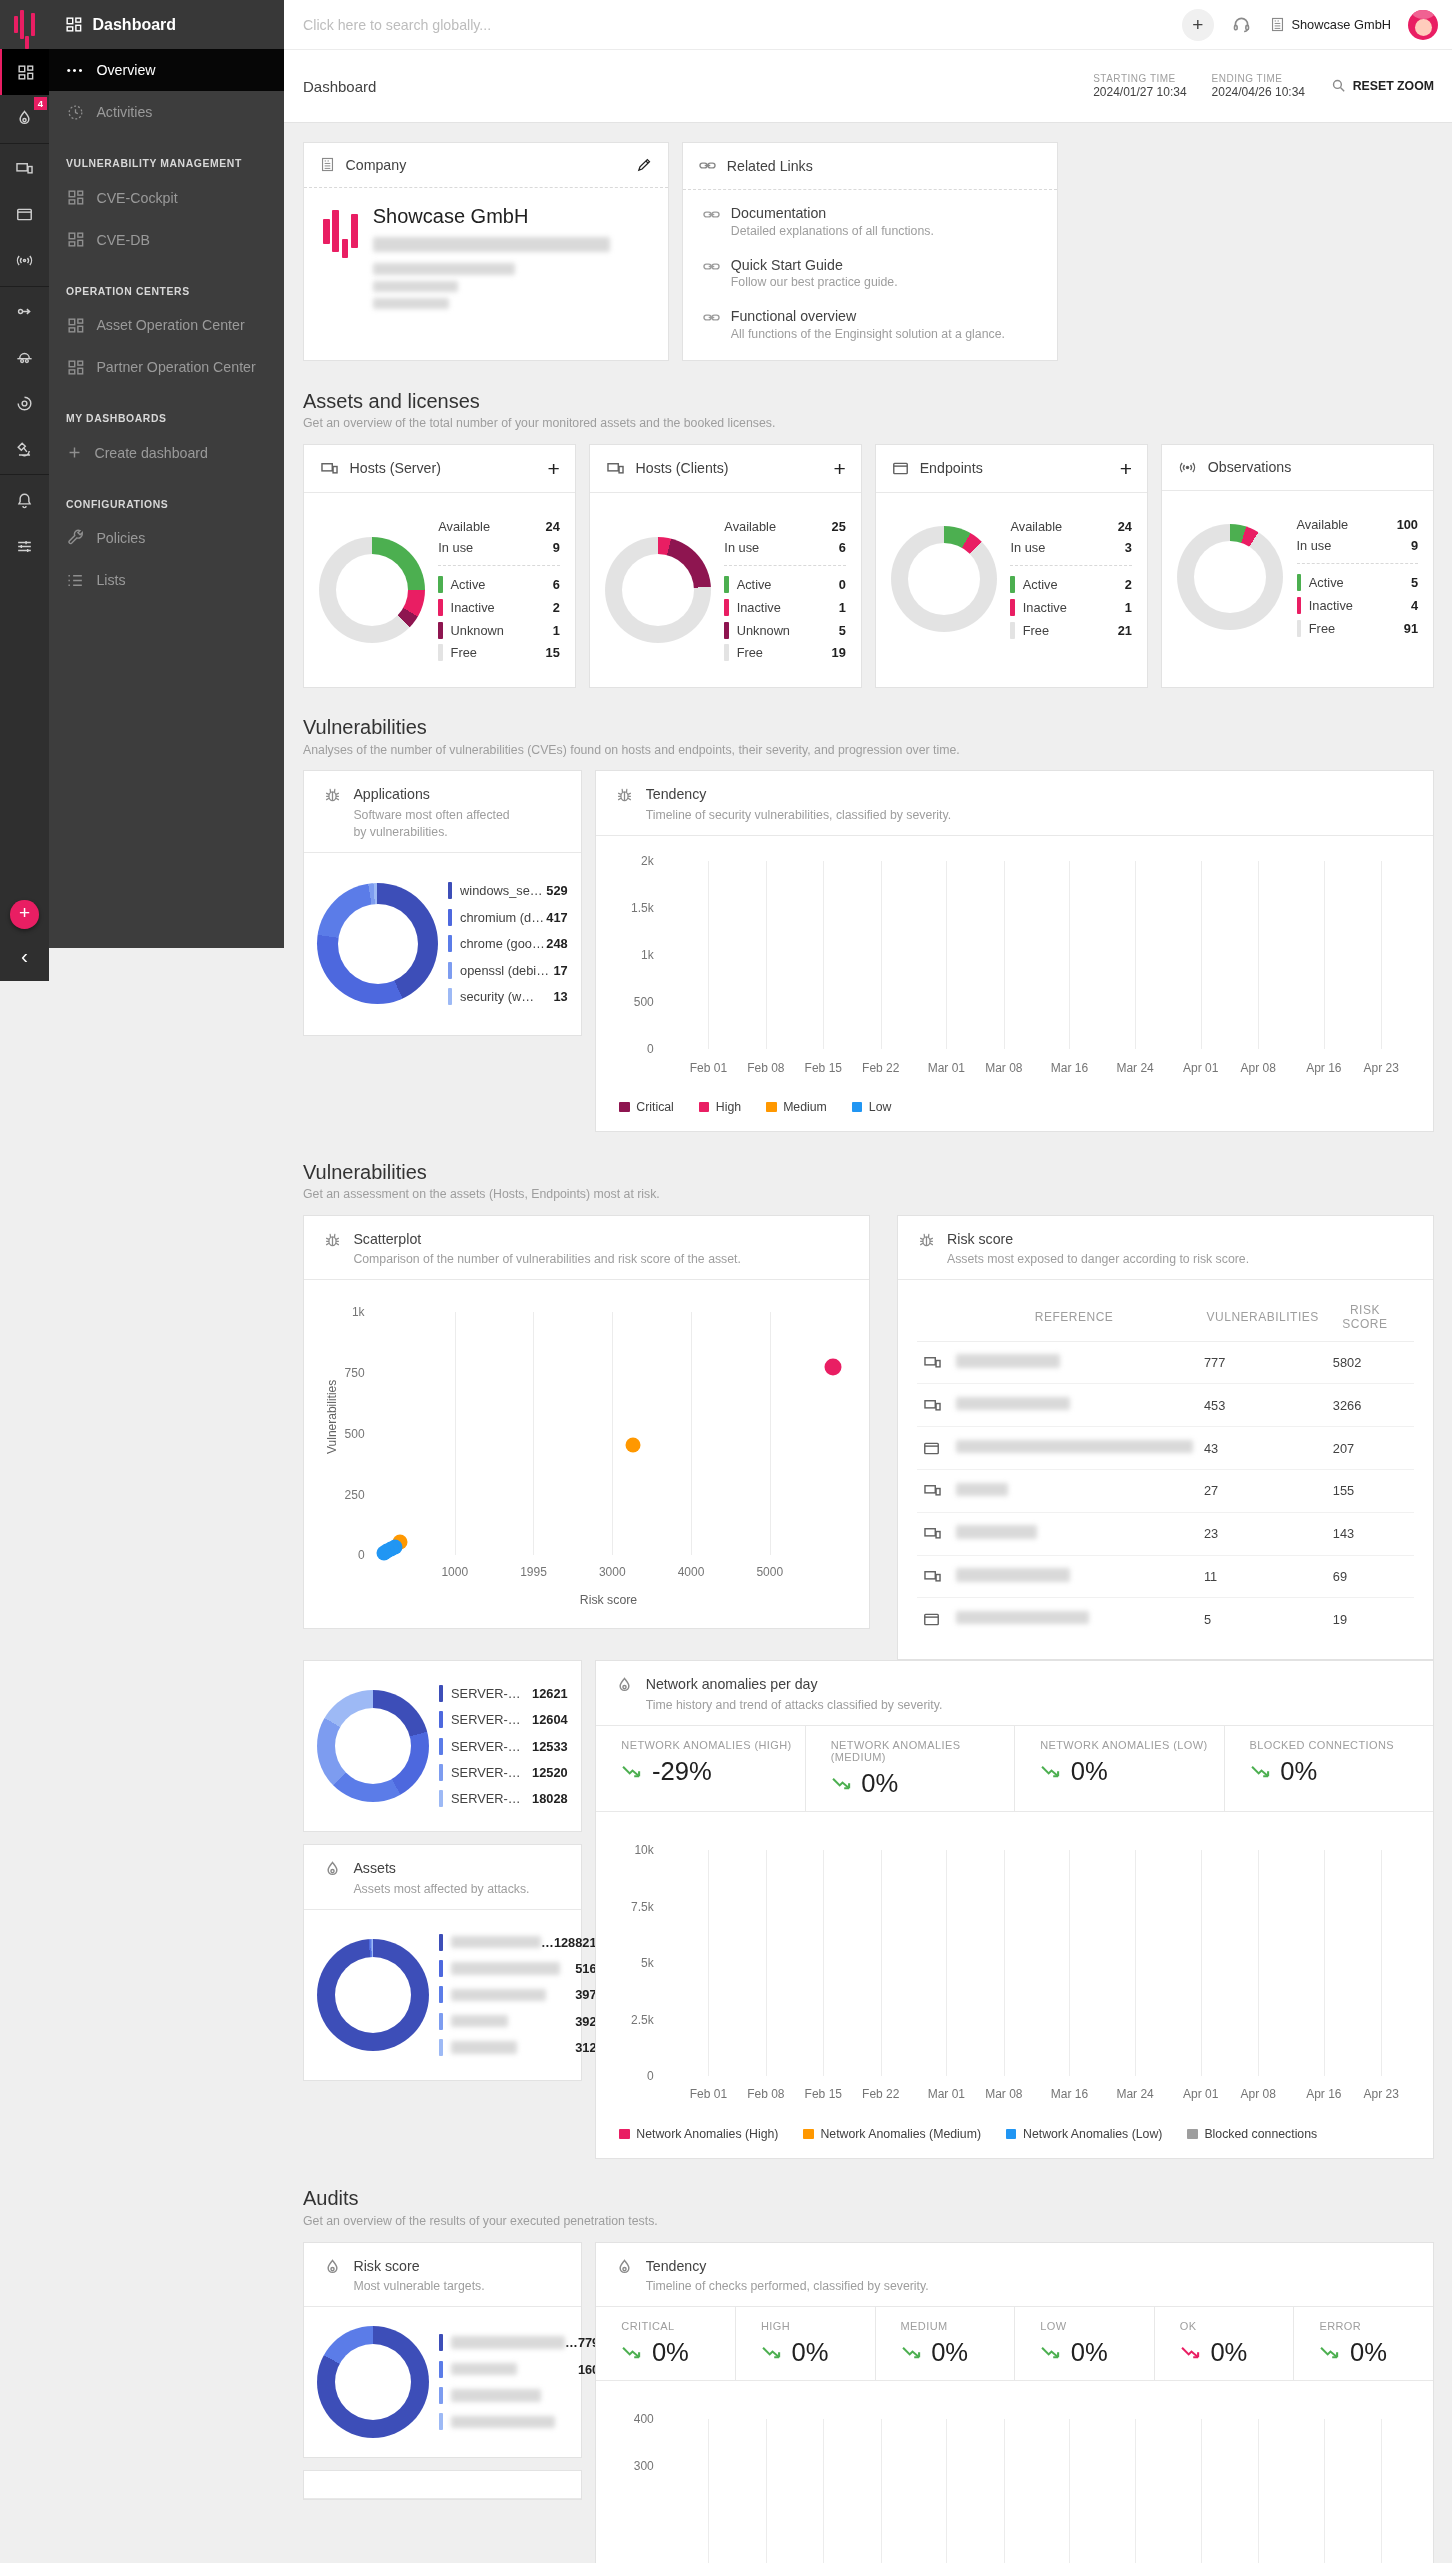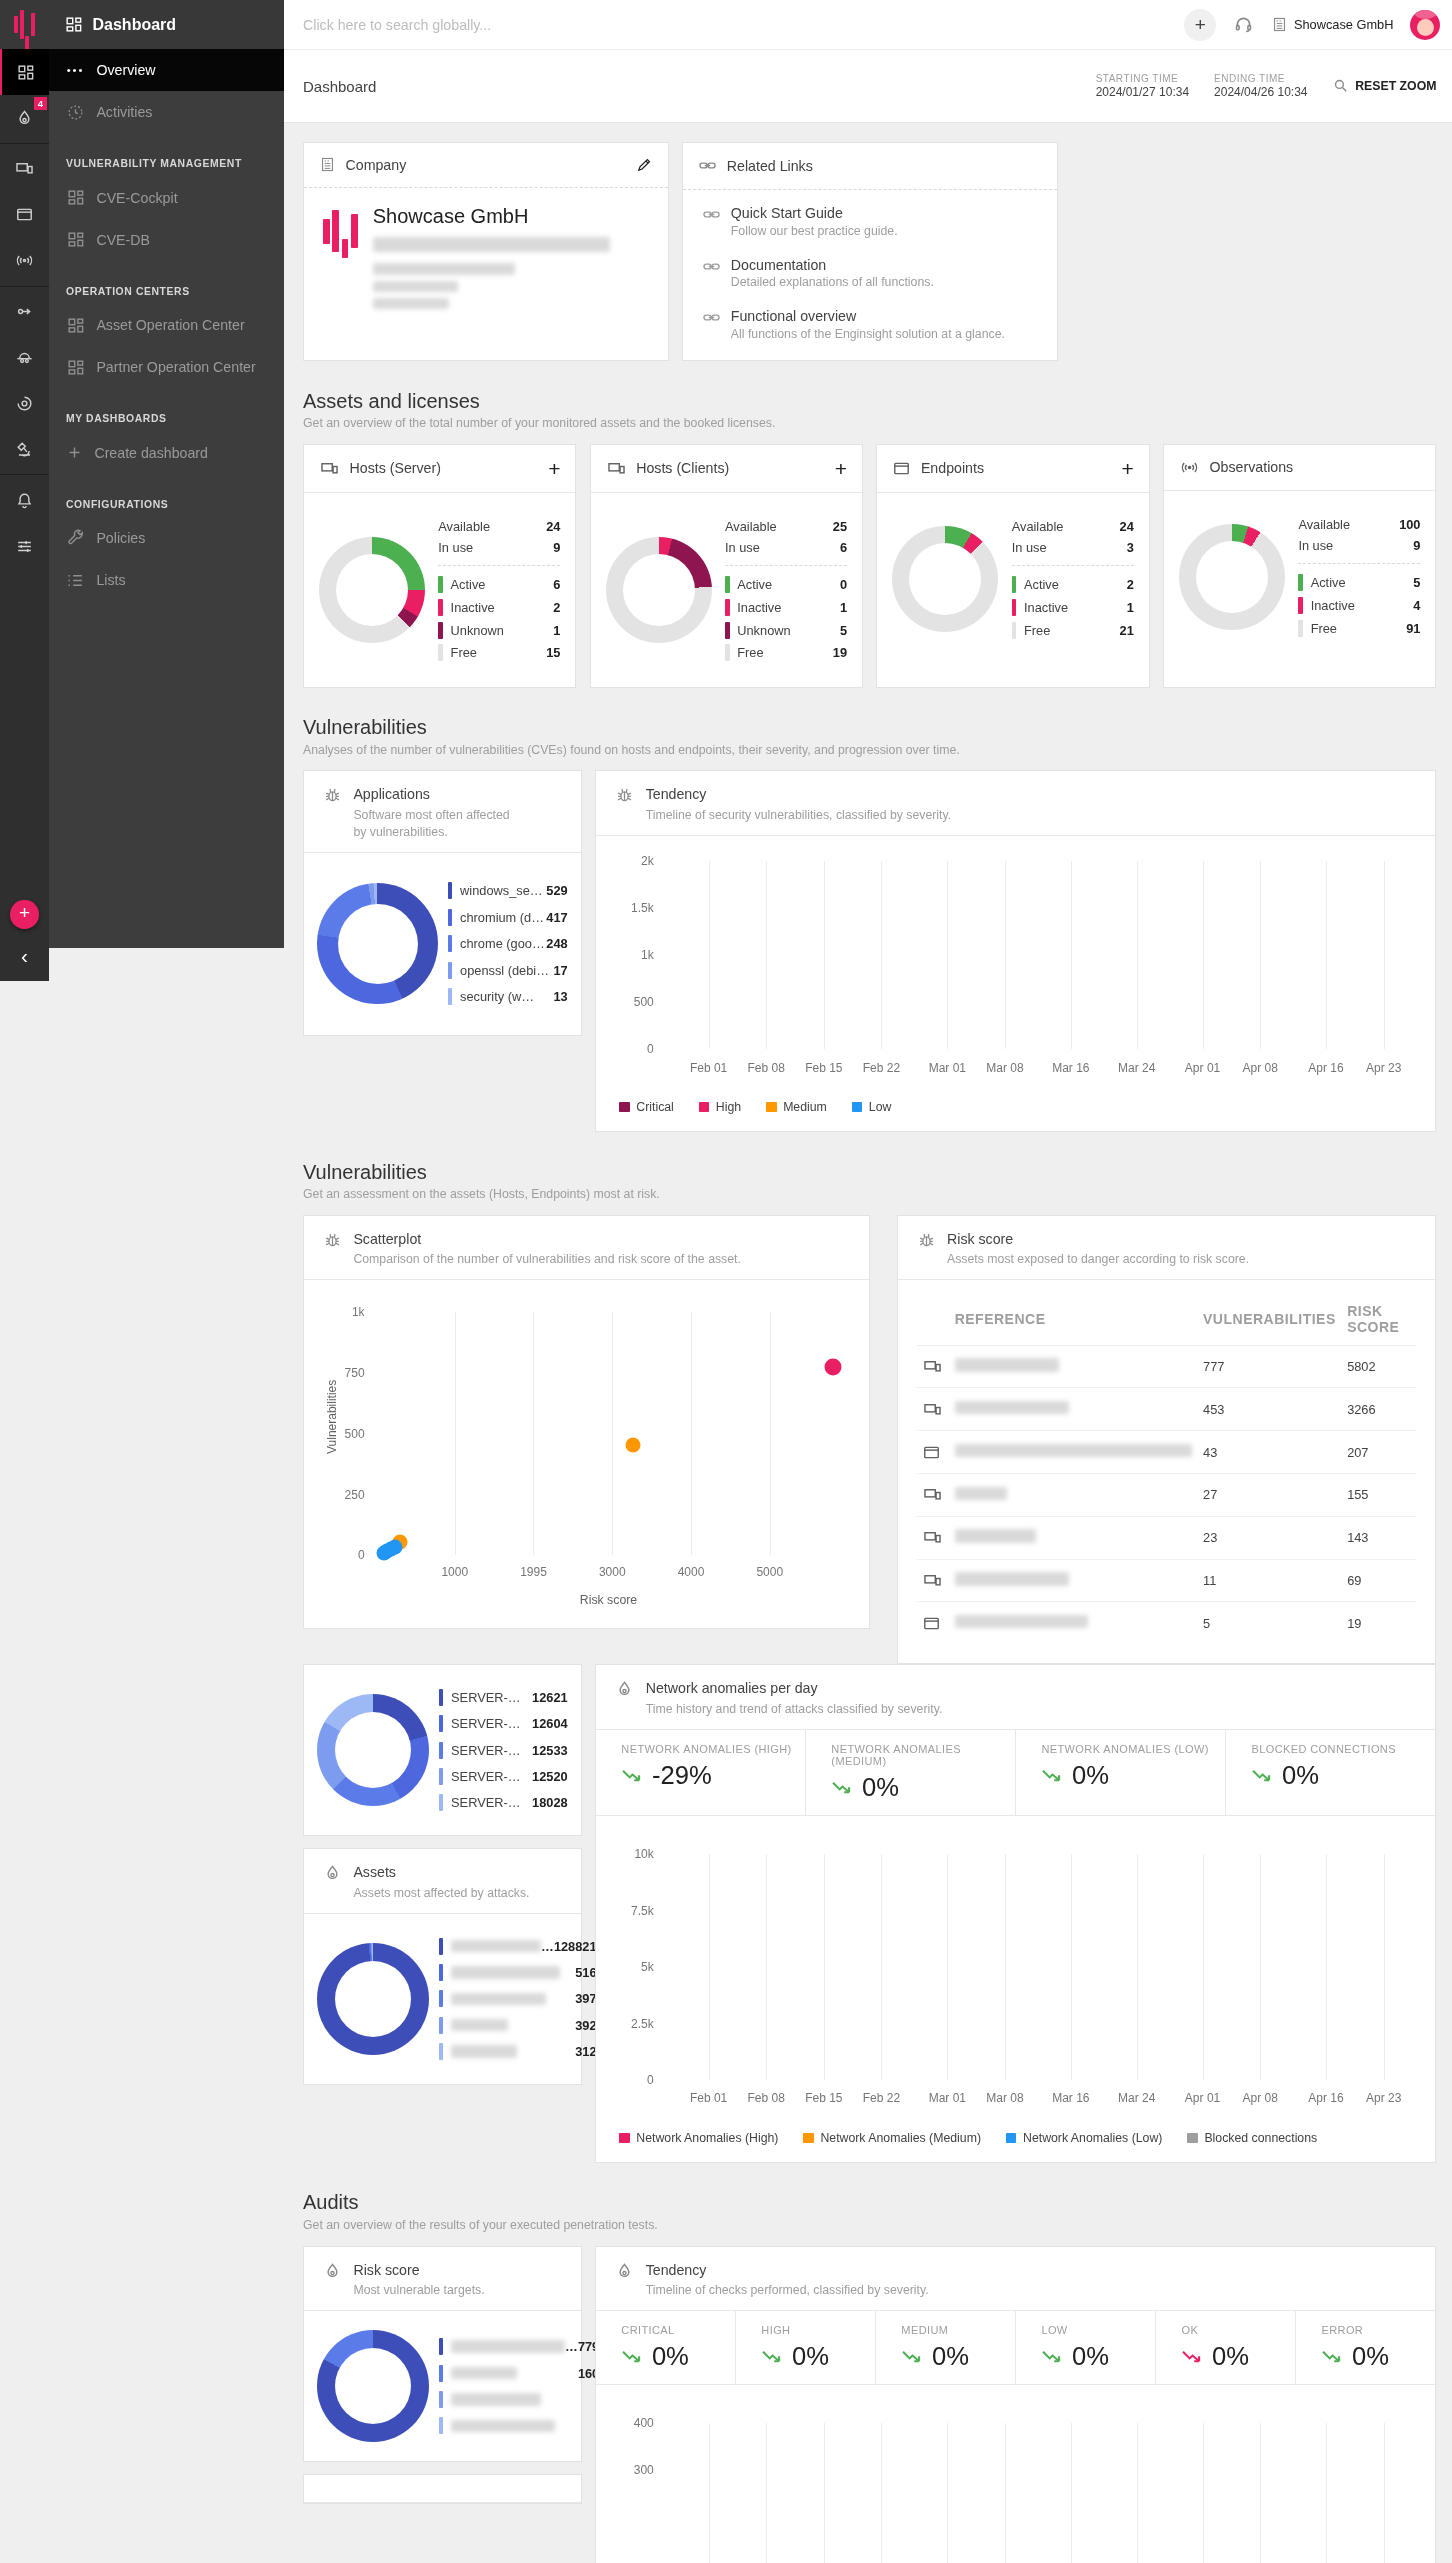--- a/index.html
+++ b/index.html
@@ -124,21 +124,21 @@
   .dot { position:absolute; border-radius:50%; transform:translate(-50%,50%); }
   .sc-ylab { position:absolute; right:100%; margin-right:11.4px; transform:translateY(50%); font-size:12px; color:#757575; }
   .sc-xlabs { position:relative; margin:9.5px 28.4px 0 72px; height:21px; }
   .sc-xlabs span { position:absolute; transform:translateX(-50%); font-size:12px; color:#757575; }
   .sc-axis-y { position:absolute; left:21px; top:142px; transform:rotate(-90deg); transform-origin:left top; font-size:12px; color:#616161; }
   .sc-axis-x { text-align:center; font-size:12.3px; color:#616161; padding:7.6px 0 21px 44px; }
 
   
   .rtable { padding:9.5px 19px 19px 19px; }
   .rtable table { width:100%; border-collapse:collapse; }
-  .rtable th { text-align:left; font-size:14px; color:#9e9e9e; font-weight:bold; letter-spacing:0.5px; padding:13.3px 5.7px 9.5px 5.7px; border-bottom:0.9px solid #eee; }
+  .rtable th { text-align:center; font-size:12px; color:#9e9e9e; font-weight:normal; letter-spacing:0.5px; padding:13.3px 5.7px 9.5px 5.7px; border-bottom:0.9px solid #eee; }
   .rtable td { padding:11.4px 5.7px; border-bottom:0.9px solid #f1f1f1; font-size:12.8px; color:#424242; }
   .rtable tr:last-child td { border-bottom:none; }
   .rtable .track { background:#f5f5f5; height:9.5px; width:100%; position:relative; }
   .rtable .fill { position:absolute; left:0; top:0; bottom:0; }
   .rtable svg { stroke:#616161; }
 
   .grid-net { display:grid; grid-template-columns:279px 1fr; gap:13.3px; align-items:start; }
   .leftcol { display:flex; flex-direction:column; gap:12.3px; }
   .small-donut-body { display:flex; align-items:center; padding:19px 13.3px; }
 </style>
@@ -456,35 +456,35 @@
           <div id="rl-items" style="padding:5.7px 0 9.5px 0">
               <div class="rl-item">
                 <span class="icn">
                   <svg width="19" height="19" viewBox="0 0 24 24" fill="none" stroke-width="1.8" stroke="#9e9e9e">
                     <rect x="2.5" y="9" width="9" height="6" rx="3"></rect>
                     <rect x="12.5" y="9" width="9" height="6" rx="3"></rect>
                     <path d="M8.5 12h7"></path>
                   </svg>
                 </span>
                 <div>
-                  <div class="lbl">Quick Start Guide</div>
-                  <div class="dsc">Follow our best practice guide.</div>
+                  <div class="lbl">Documentation</div>
+                  <div class="dsc">Detailed explanations of all functions.</div>
                 </div>
               </div>
               <div class="rl-item">
                 <span class="icn">
                   <svg width="19" height="19" viewBox="0 0 24 24" fill="none" stroke-width="1.8" stroke="#9e9e9e">
                     <rect x="2.5" y="9" width="9" height="6" rx="3"></rect>
                     <rect x="12.5" y="9" width="9" height="6" rx="3"></rect>
                     <path d="M8.5 12h7"></path>
                   </svg>
                 </span>
                 <div>
-                  <div class="lbl">Documentation</div>
-                  <div class="dsc">Detailed explanations of all functions.</div>
+                  <div class="lbl">Quick Start Guide</div>
+                  <div class="dsc">Follow our best practice guide.</div>
                 </div>
               </div>
               <div class="rl-item">
                 <span class="icn">
                   <svg width="19" height="19" viewBox="0 0 24 24" fill="none" stroke-width="1.8" stroke="#9e9e9e">
                     <rect x="2.5" y="9" width="9" height="6" rx="3"></rect>
                     <rect x="12.5" y="9" width="9" height="6" rx="3"></rect>
                     <path d="M8.5 12h7"></path>
                   </svg>
                 </span>

